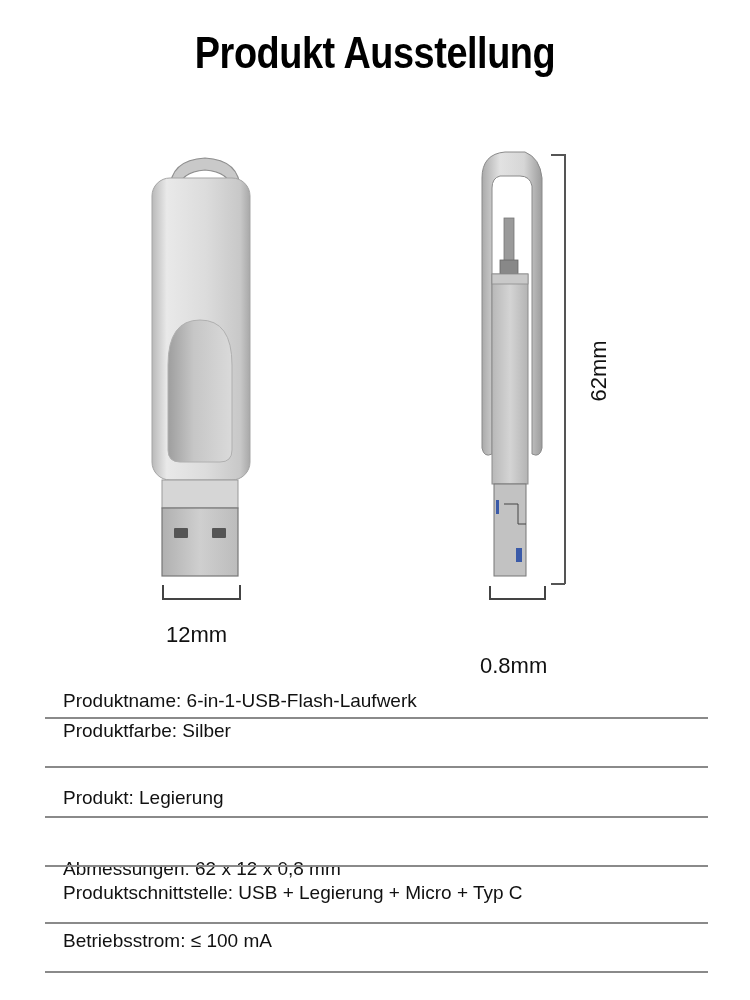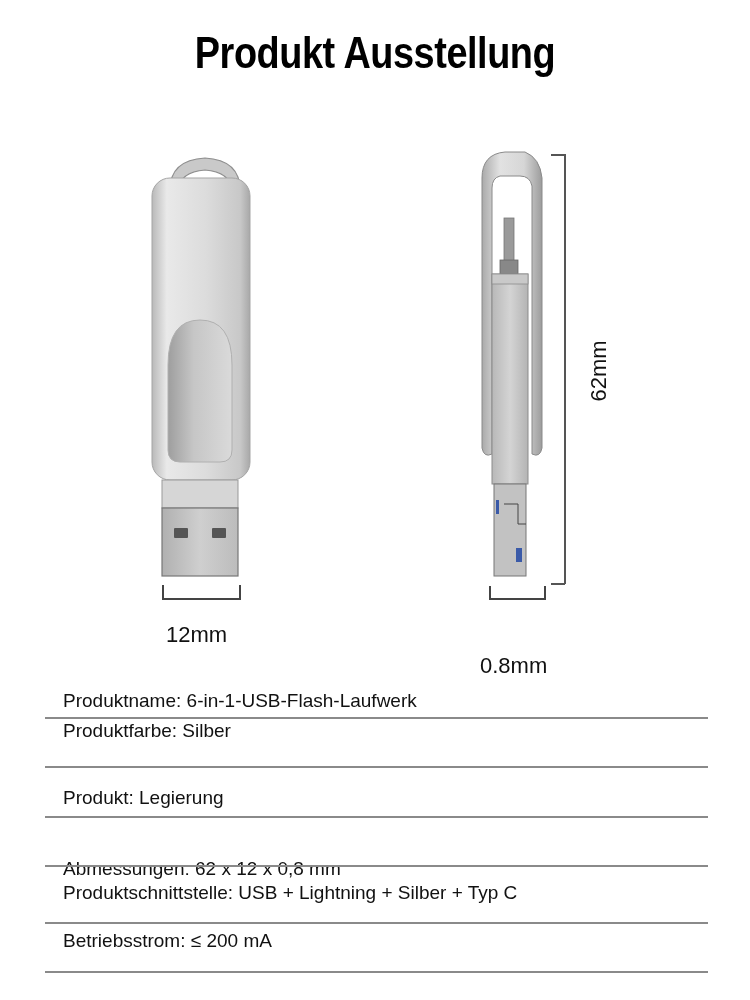--- a/index.html
+++ b/index.html
@@ -102,18 +102,18 @@
 
   <div class="spec-row" style="top:720px;">Produktfarbe: Silber</div>
   <div class="divider" style="top:766px;"></div>
 
   <div class="spec-row" style="top:787px;">Produkt: Legierung</div>
   <div class="divider" style="top:816px;"></div>
 
   <div class="spec-row" style="top:835px;margin-top:23px;">Abmessungen: 62 x 12 x 0,8 mm</div>
   <div class="divider" style="top:865px;"></div>
 
-  <div class="spec-row" style="top:882px;">Produktschnittstelle: USB + Lightning + Silber + Typ C</div>
+  <div class="spec-row" style="top:882px;">Produktschnittstelle: USB + Legierung + Micro + Typ C</div>
   <div class="divider" style="top:922px;"></div>
 
-  <div class="spec-row" style="top:930px;">Betriebsstrom: ≤ 200 mA</div>
+  <div class="spec-row" style="top:930px;">Betriebsstrom: ≤ 100 mA</div>
   <div class="divider" style="top:971px;"></div>
 </div>
 
 </body></html>

